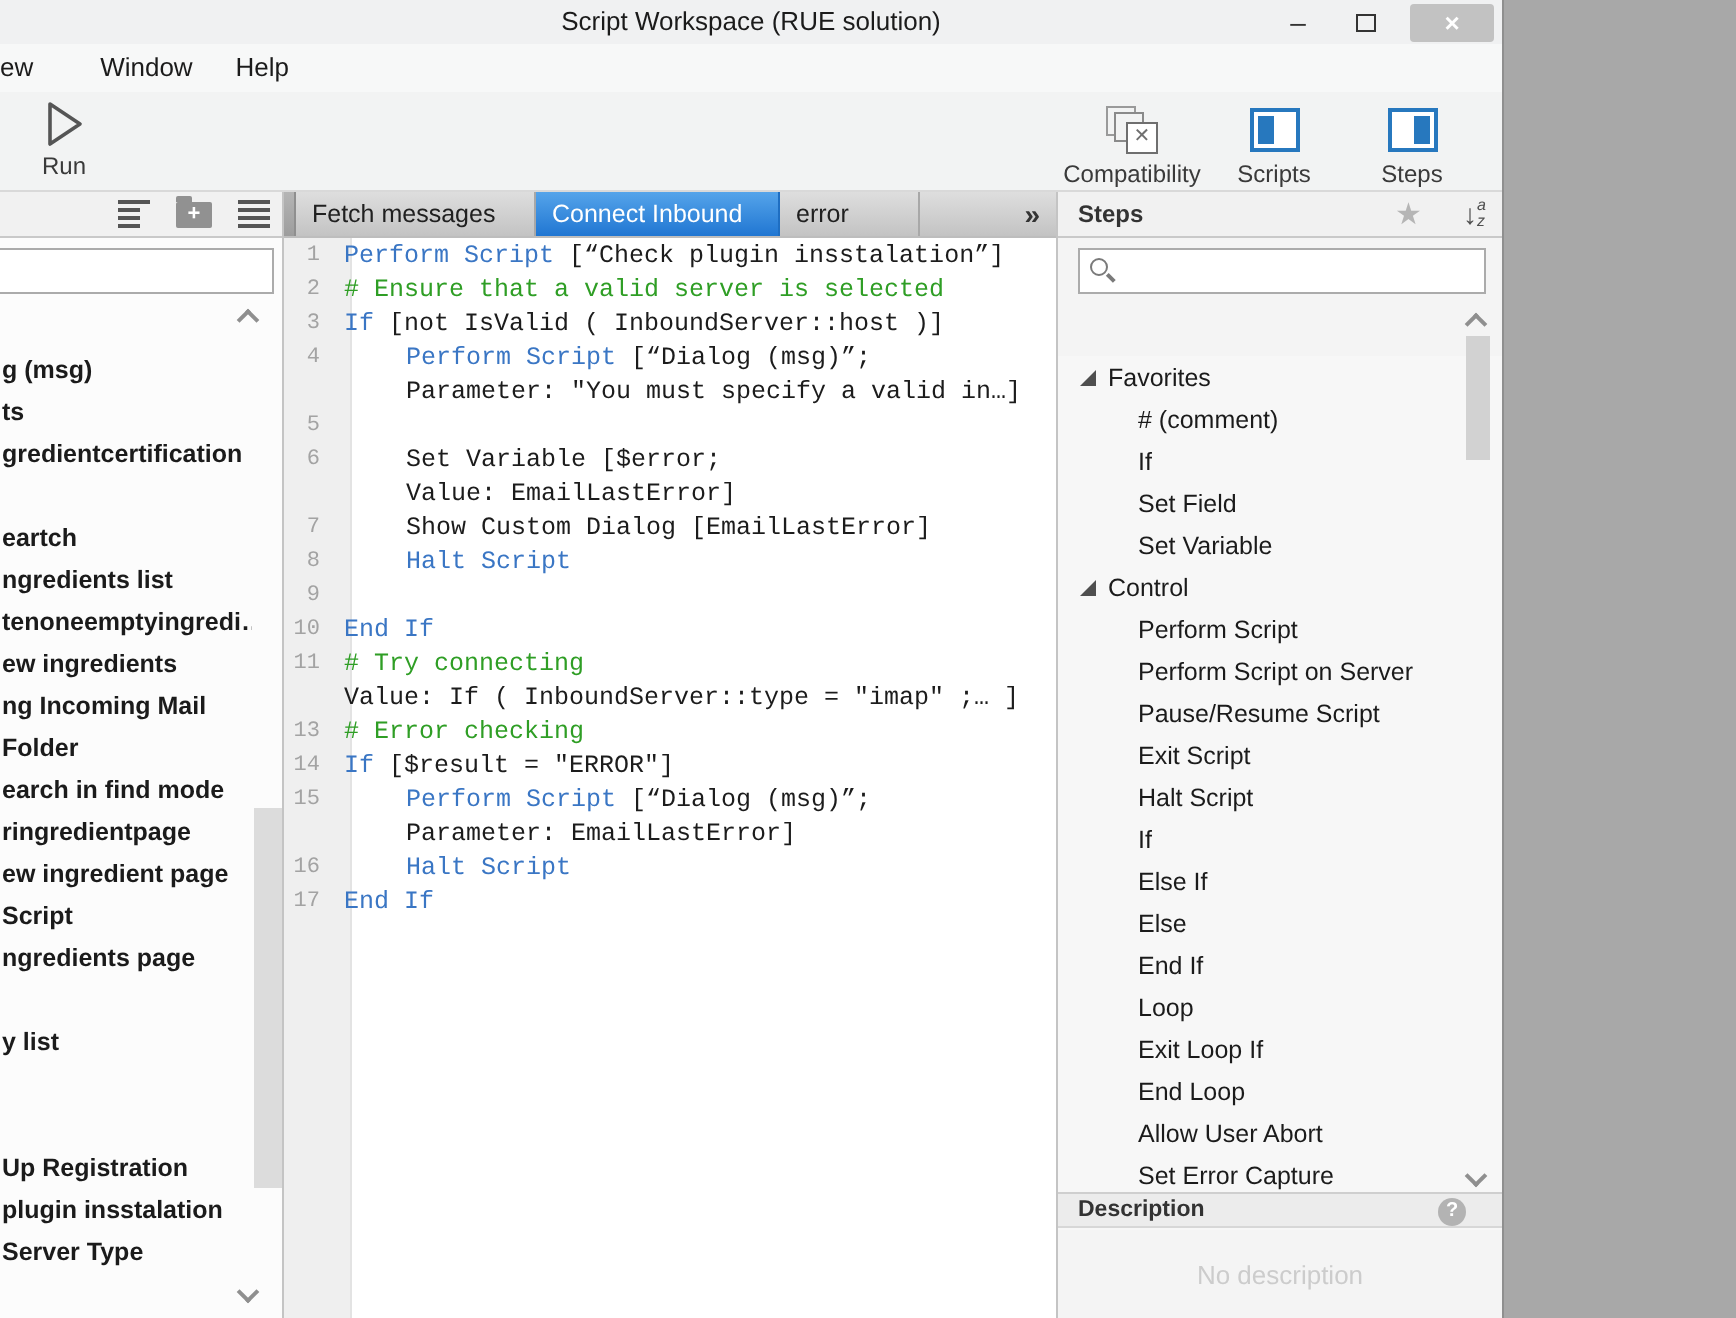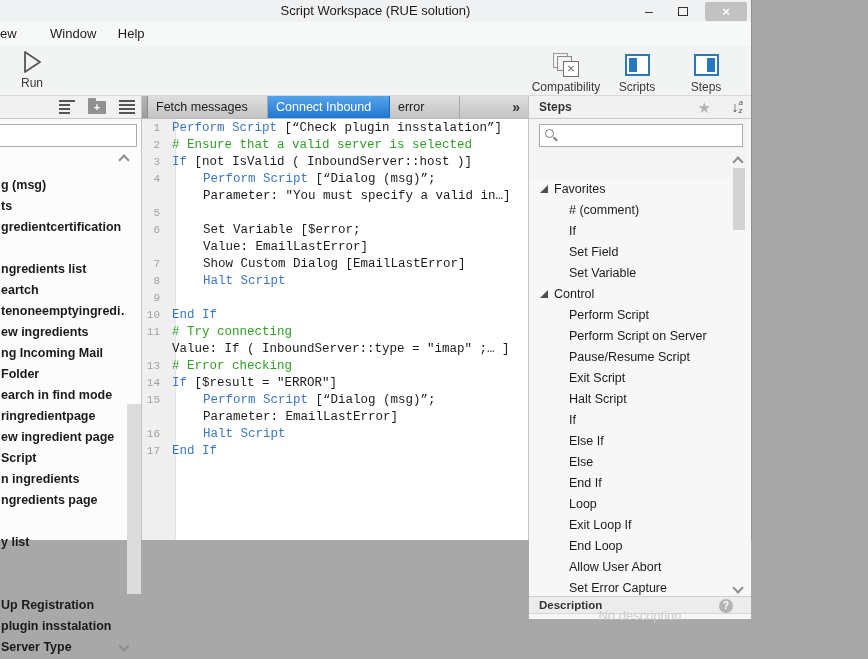--- a/index.html
+++ b/index.html
@@ -1,19 +1,19 @@
 <!DOCTYPE html>
 <html><head>
 <meta charset="utf-8">
 <style>
   * { margin:0; padding:0; box-sizing:border-box; }
   html,body { width:868px; height:659px; overflow:hidden; }
   body { font-family:"Liberation Sans", sans-serif; background:#a8a8a8; position:relative; }
 
-  .window { position:absolute; left:0; top:0; width:752px; height:540px; background:#e5e5e5;
+  .window { position:absolute; left:0; top:0; width:752px; height:659px; background:#e5e5e5;
             border-right:1px solid #8f8f8f; }
 
   
   .titlebar { position:absolute; left:0; top:0; width:100%; height:22px; background:#f0f1f2; }
   .title { position:absolute; left:0; top:0; width:100%; text-align:center; line-height:22px;
            font-size:13px; color:#1b1b1b; }
   .win-controls { position:absolute; right:4px; top:0; height:22px; display:flex; align-items:center; gap:10px; }
   .minbtn { width:24px; text-align:center; color:#333; font-size:14px; line-height:20px; }
   .maxbtn { width:24px; display:flex; justify-content:center; }
   .maxbtn i { display:block; width:10px; height:9px; border:1.5px solid #333; }
@@ -206,31 +206,30 @@
             <i></i>
           </span>
       </div>
       <input class="sb-search" type="text" value="" style="">
       <span class="chev chev-up sb-chev-up"></span>
       <div class="sb-list">
           <div class="sb-row">g (msg)</div>
           <div class="sb-row">ts</div>
           <div class="sb-row">gredientcertification</div>
           <div class="sb-row"></div>
+          <div class="sb-row">eartch</div>
           <div class="sb-row">ngredients list</div>
-          <div class="sb-row">eartch</div>
           <div class="sb-row">tenoneemptyingredi…</div>
           <div class="sb-row">ew ingredients</div>
           <div class="sb-row">ng Incoming Mail</div>
           <div class="sb-row">Folder</div>
           <div class="sb-row">earch in find mode</div>
           <div class="sb-row">ringredientpage</div>
           <div class="sb-row">ew ingredient page</div>
           <div class="sb-row">Script</div>
-          <div class="sb-row">n ingredients</div>
           <div class="sb-row">ngredients page</div>
           <div class="sb-row"></div>
           <div class="sb-row">y list</div>
           <div class="sb-row"></div>
           <div class="sb-row"></div>
           <div class="sb-row">Up Registration</div>
           <div class="sb-row">plugin insstalation</div>
           <div class="sb-row">Server Type</div>
         </div>
       <div class="sb-scroll"></div>

